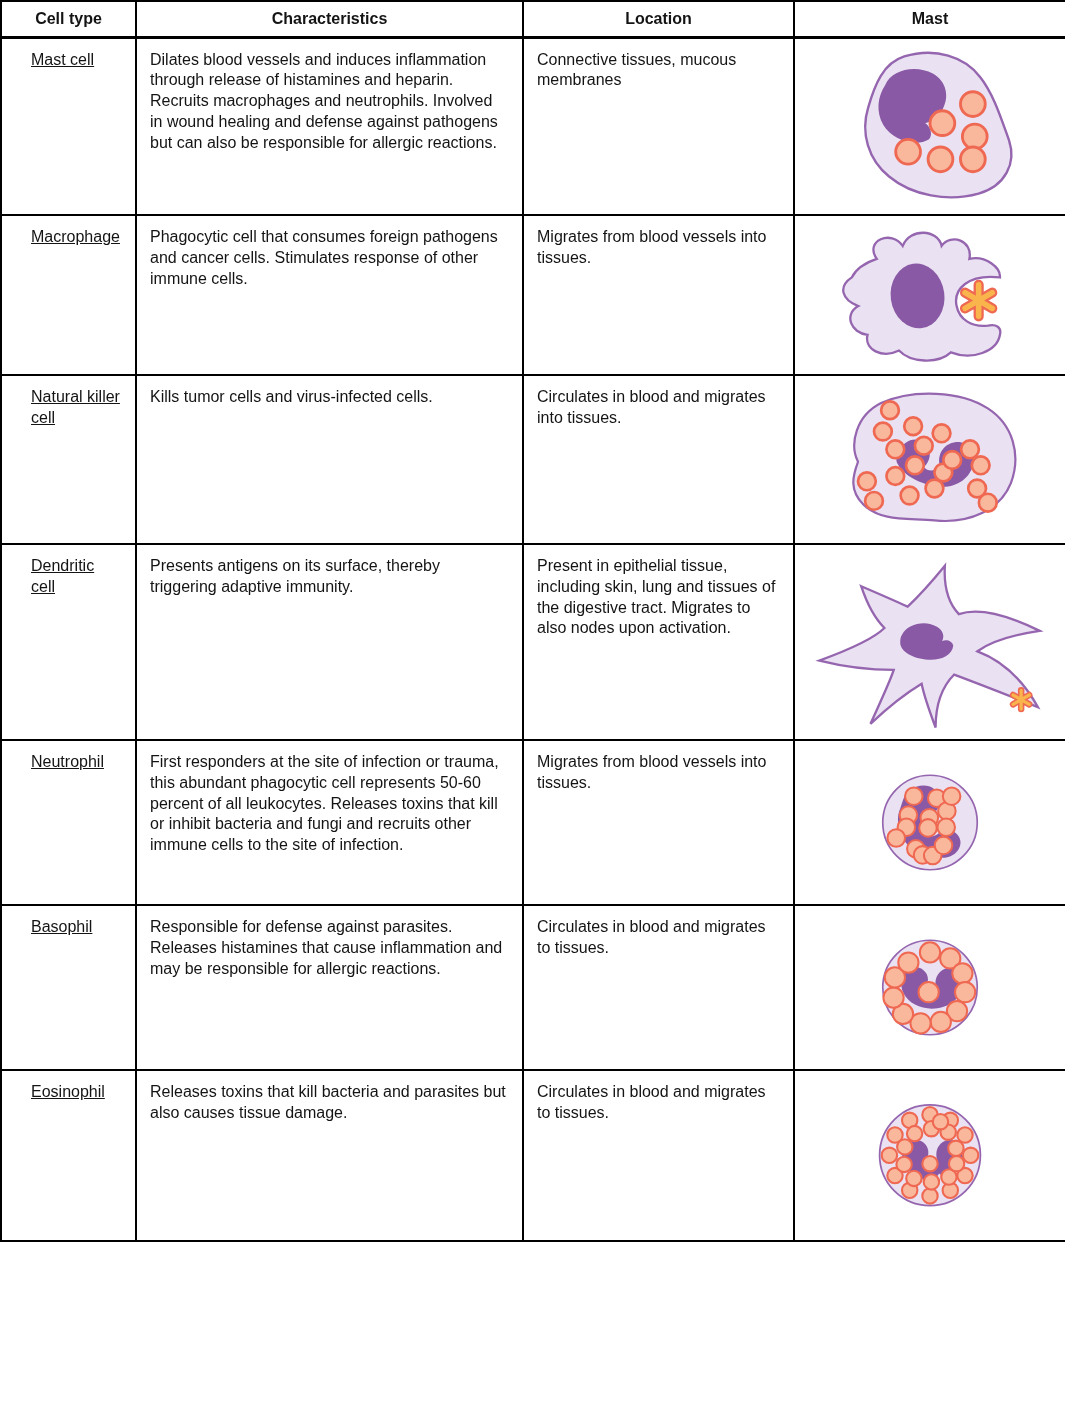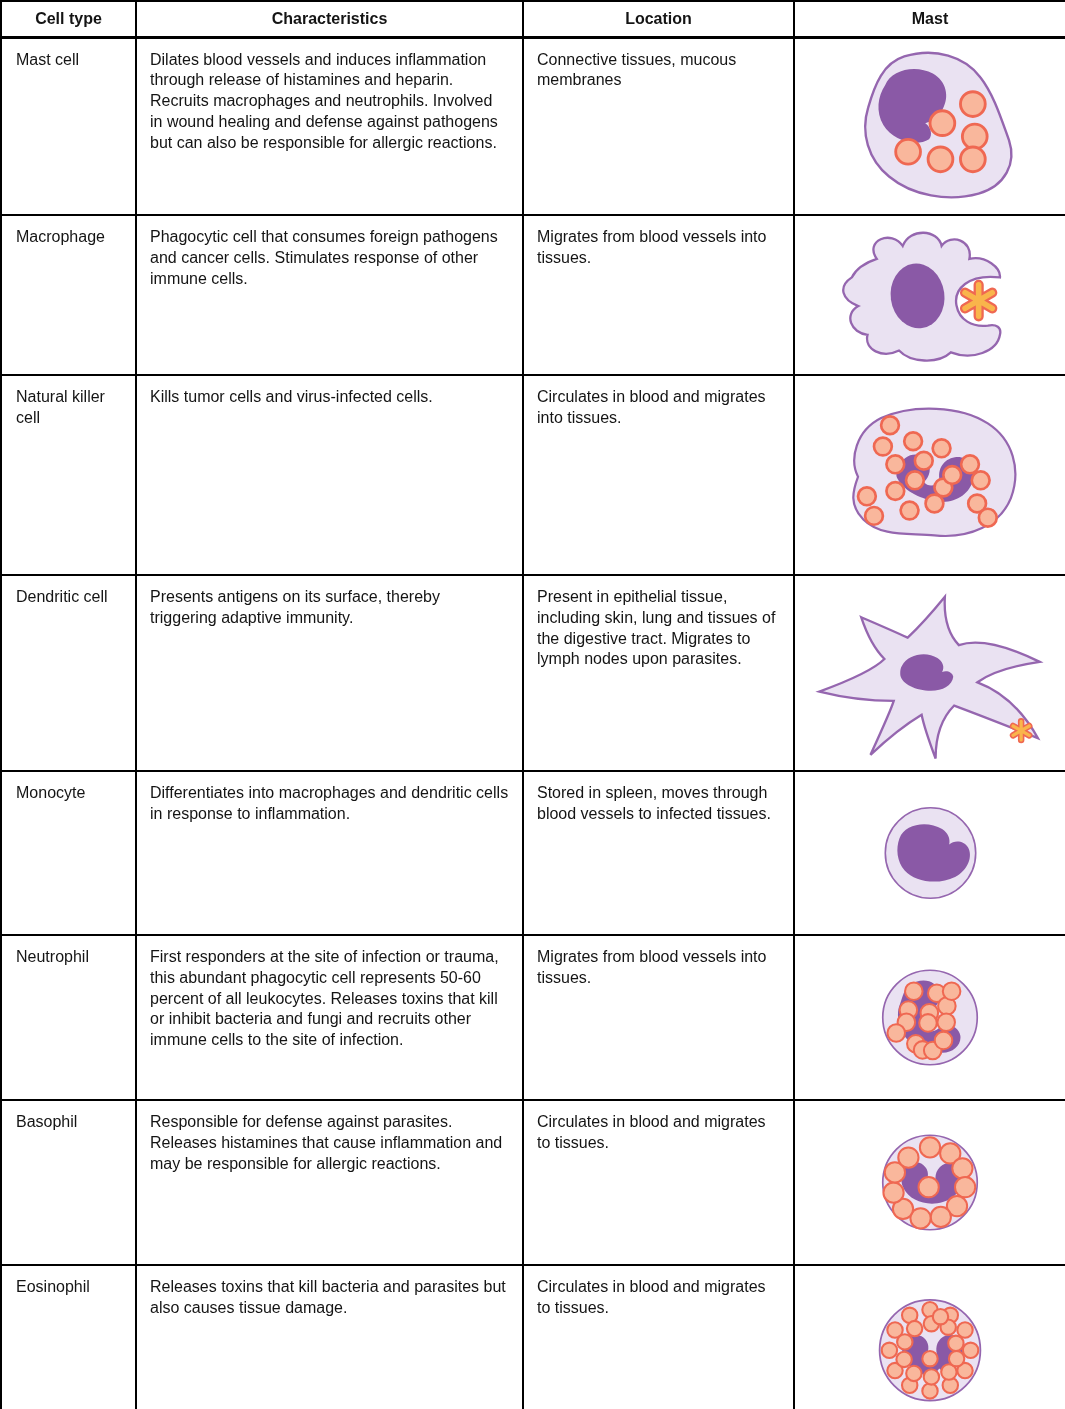--- a/index.html
+++ b/index.html
@@ -8,21 +8,21 @@
     --path-fill:#F9B54B; --path-stroke:#EF6852;
     --border:#000; --text:#141414;
   }
   html,body{margin:0;padding:0;background:#fff;}
   body{font-family:"Liberation Sans", sans-serif; color:var(--text);}
   .wrap{width:1065px;}
   table{width:1065px; border-collapse:collapse; table-layout:fixed; background:#fff;}
   th,td{border:2px solid var(--border); box-sizing:border-box;}
   th{font-size:16px; font-weight:bold; text-align:center; padding:6px 4px; border-bottom-width:3px;}
   td{font-size:16px; line-height:1.3; vertical-align:top; padding:11px 13px 8px 13px;}
-  td.celltype{padding-left:14px;}
+  td.celltype{padding-left:29px;text-decoration:underline;}
   td.imgcell{vertical-align:middle; text-align:center; padding:4px;}
   svg{display:inline-block; vertical-align:middle;}
   .cell-body{fill:var(--cell-fill); stroke:var(--cell-stroke); stroke-width:2.5;}
   .nucleus{fill:var(--nucleus); stroke:none;}
   .gran{fill:var(--gran-fill); stroke:var(--gran-stroke); stroke-width:3;}
   .ast-o{stroke:var(--path-stroke); stroke-width:11; stroke-linecap:round; fill:none;}
   .ast-i{stroke:var(--path-fill); stroke-width:6; stroke-linecap:round; fill:none;}
   .ast-o2{stroke:var(--path-stroke); stroke-width:7; stroke-linecap:round; fill:none;}
   .ast-i2{stroke:var(--path-fill); stroke-width:3.5; stroke-linecap:round; fill:none;}
 </style>
@@ -73,21 +73,21 @@
         <path class="cell-body" d="M 72,42 C 58,22 88,10 100,28 C 108,8 138,10 142,28 C 152,14 176,22 172,42 C 190,38 206,52 205,62 C 170,58 155,75 158,92 C 161,108 175,116 192,114 C 201,112 207,116 205,124 C 202,142 175,152 152,143 C 138,156 108,154 96,141 C 78,150 58,140 62,124 C 44,122 36,102 52,93 C 34,86 30,72 45,62 C 50,52 60,46 72,42 Z"></path>
         <ellipse class="nucleus" cx="116" cy="82" rx="29" ry="35" transform="rotate(-8 116 82)"></ellipse>
         <g>
           <path class="ast-o" d="M182,70 L182,104 M167.3,78.5 L196.7,95.5 M167.3,95.5 L196.7,78.5"></path>
           <path class="ast-i" d="M182,70 L182,104 M167.3,78.5 L196.7,95.5 M167.3,95.5 L196.7,78.5"></path>
         </g>
       </svg>
     </td>
   </tr>
 
-  <tr style="height:200px">
+  <tr style="height:169px">
     <td class="celltype">Natural killer cell</td>
     <td>Kills tumor cells and virus-infected cells.</td>
     <td>Circulates in blood and migrates into tissues.</td>
     <td class="imgcell">
       <svg width="240" height="156" viewBox="0 0 270 172">
         <path class="cell-body" d="M 80,22 C 115,6 170,8 200,28 C 228,46 238,80 226,112 C 214,142 180,158 140,154 C 112,151 80,156 60,136 C 44,120 48,104 54,88 C 44,68 52,36 80,22 Z"></path>
         <path class="nucleus" d="M 100,78 C 104,62 124,58 132,70 C 137,78 135,88 128,94 C 133,100 142,99 146,92 C 143,80 150,68 163,66 C 177,64 187,76 184,90 C 180,108 163,118 145,116 C 126,114 106,104 99,91 C 96,86 97,82 100,78 Z"></path>
         <circle class="gran" cx="90" cy="30" r="10"></circle>
               <circle class="gran" cx="82" cy="54" r="10"></circle>
         <circle class="gran" cx="116" cy="48" r="10"></circle>
@@ -106,44 +106,33 @@
               <circle class="gran" cx="188" cy="118" r="10"></circle>
         <circle class="gran" cx="200" cy="134" r="10"></circle>
               <circle class="gran" cx="160" cy="86" r="10"></circle>
       </svg>
     </td>
   </tr>
 
   <tr style="height:195px">
     <td class="celltype">Dendritic cell</td>
     <td>Presents antigens on its surface, thereby triggering adaptive immunity.</td>
-    <td>Present in epithelial tissue, including skin, lung and tissues of the digestive tract. Migrates to lymph nodes upon parasites.</td>
+    <td>Present in epithelial tissue, including skin, lung and tissues of the digestive tract. Migrates to also nodes upon activation.</td>
     <td class="imgcell">
       <svg width="252" height="186" viewBox="0 0 268 200">
         <path class="cell-body" d="M 110,62 Q 128,45 150,18 Q 148,52 165,70 Q 195,60 252,88 Q 205,95 185,110 Q 225,125 250,170 Q 200,150 160,135 Q 140,155 140,192 Q 128,160 125,145 Q 100,160 70,188 Q 92,140 95,130 Q 55,130 15,120 Q 70,100 85,85 Q 70,70 60,40 Q 95,55 110,62 Z"></path>
         <path class="nucleus" d="M 104,92 C 110,80 130,76 142,84 C 148,88 150,94 147,99 C 152,97 158,99 159,104 C 158,114 146,120 132,119 C 116,118 102,110 102,101 C 102,98 102,95 104,92 Z"></path>
         <g>
           <path class="ast-o2" d="M232,152 L232,172 M223.3,157 L240.7,167 M223.3,167 L240.7,157"></path>
           <path class="ast-i2" d="M232,152 L232,172 M223.3,157 L240.7,167 M223.3,167 L240.7,157"></path>
         </g>
       </svg>
     </td>
   </tr>
 
-  <tr style="height:164px">
-    <td class="celltype">Monocyte</td>
-    <td>Differentiates into macrophages and dendritic cells in response to inflammation.</td>
-    <td>Stored in spleen, moves through blood vessels to infected tissues.</td>
-    <td class="imgcell">
-      <svg width="155" height="150" viewBox="0 0 240 170">
-        <circle class="cell-body" cx="120" cy="85" r="70"></circle>
-        <path class="nucleus" d="M 72,62 C 80,40 115,34 138,48 C 147,54 151,63 149,72 C 157,64 172,66 178,76 C 186,90 178,112 158,122 C 132,135 96,130 80,112 C 68,98 66,78 72,62 Z"></path>
-      </svg>
-    </td>
-  </tr>
 
   <tr style="height:159px">
     <td class="celltype">Neutrophil</td>
     <td>First responders at the site of infection or trauma, this abundant phagocytic cell represents 50-60 percent of all leukocytes. Releases toxins that kill or inhibit bacteria and fungi and recruits other immune cells to the site of infection.</td>
     <td>Migrates from blood vessels into tissues.</td>
     <td class="imgcell">
       <svg width="162" height="155" viewBox="0 0 240 170">
         <circle class="cell-body" cx="120" cy="85" r="70"></circle>
         <path class="nucleus" d="M 88,38 C 108,24 130,30 134,48 C 137,62 128,72 116,77 C 108,81 104,88 107,97 C 111,108 124,108 133,101 C 145,92 162,97 165,112 C 167,127 152,139 135,137 C 112,134 88,126 80,108 C 72,92 70,78 76,64 C 80,52 82,44 88,38 Z"></path>
         <circle class="gran" cx="96" cy="46" r="13"></circle>

